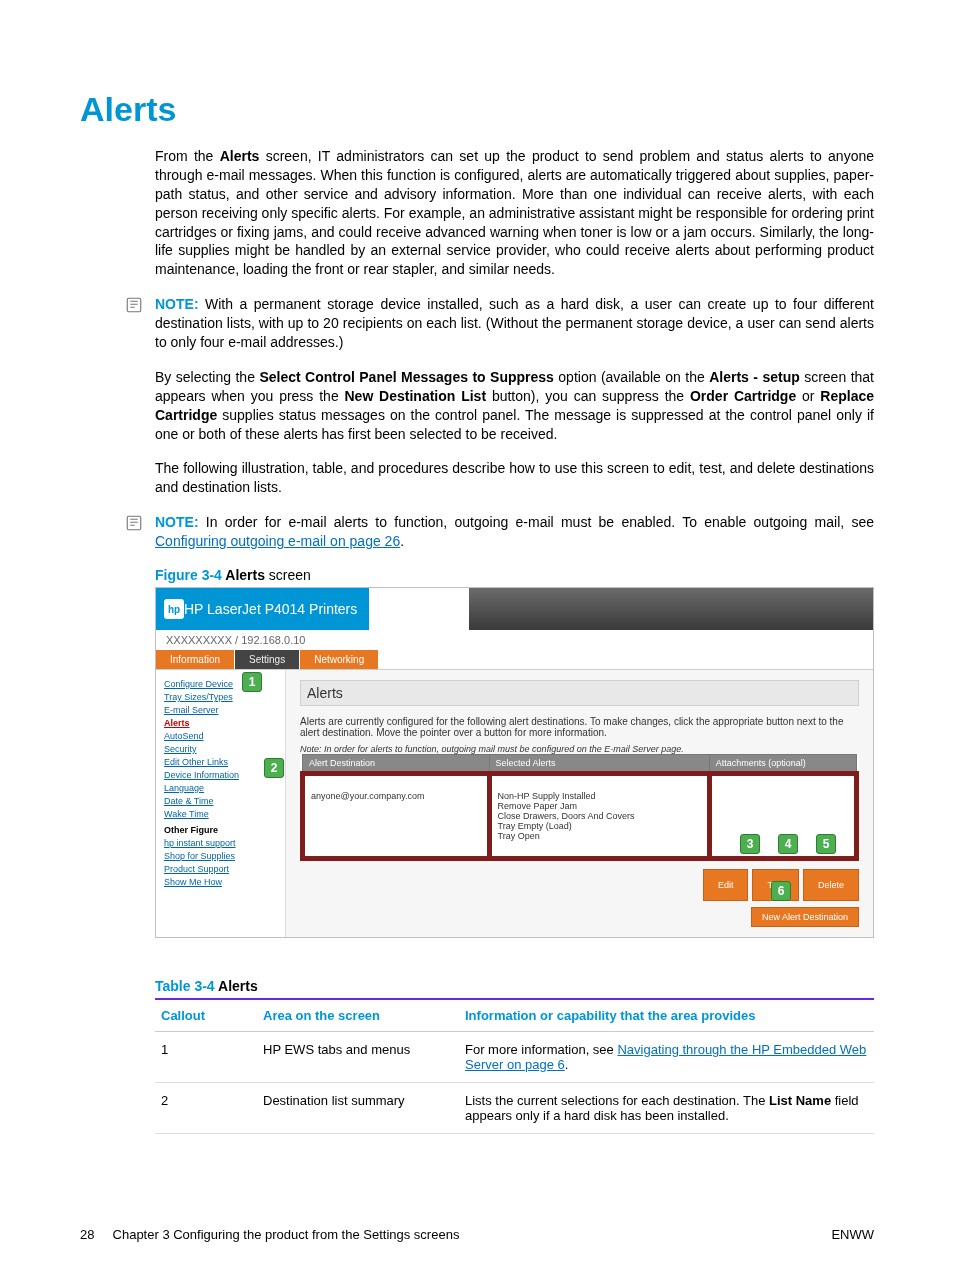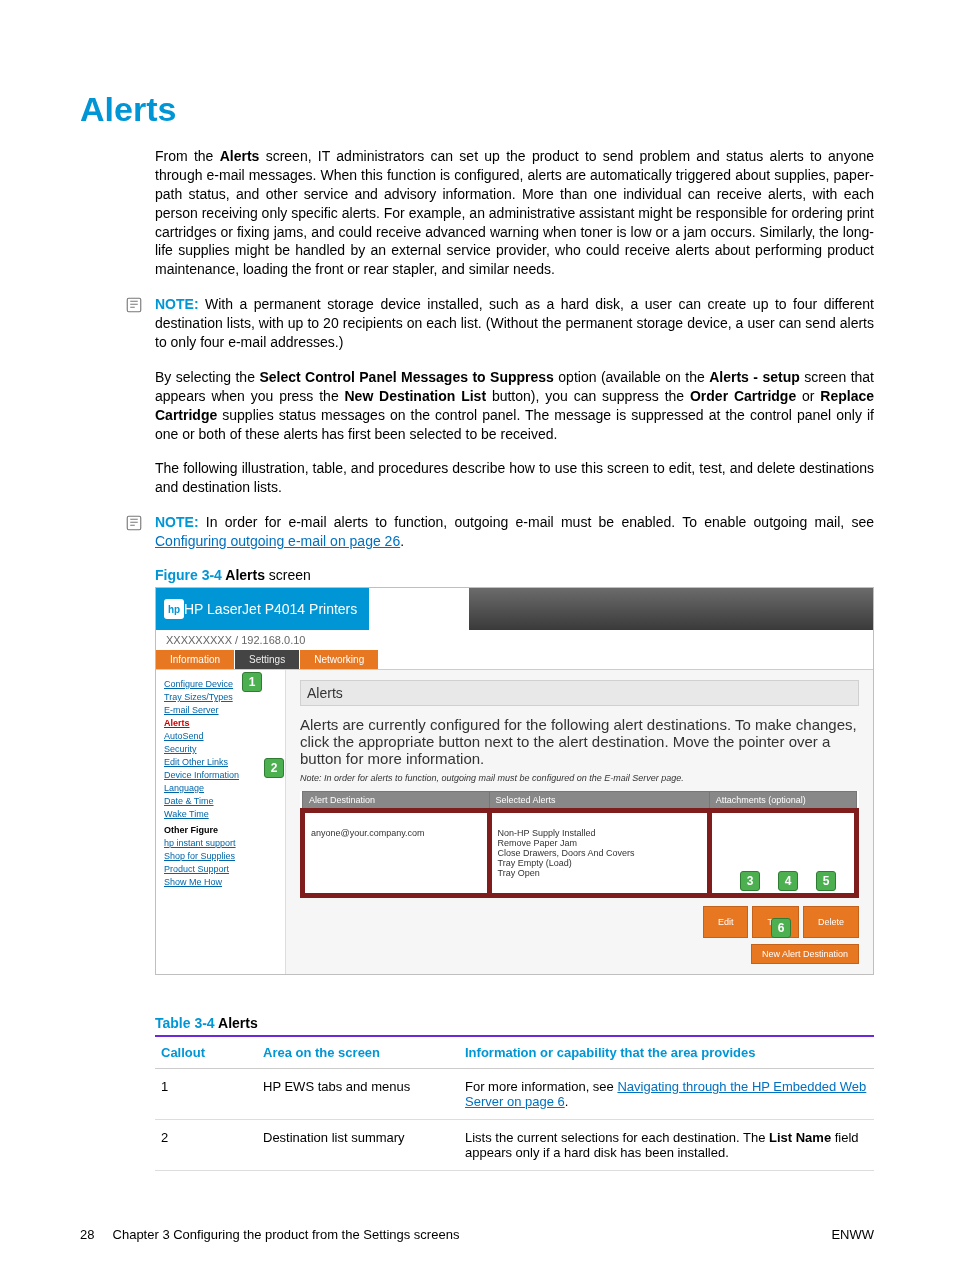--- a/index.html
+++ b/index.html
@@ -134,22 +134,22 @@
   .ews-main {
     flex:1;
     padding:10px 14px;
     position:relative;
     background:#f6f6f6;
   }
   .ews-main h2 {
     font-size:14px; margin:0 0 10px 0; color:#333; font-weight:normal;
     background:#e8e8e8; padding:4px 6px; border:1px solid #d0d0d0;
   }
-  .ews-main .intro { font-size:15px; color:#333; margin-bottom:6px; }
-  .ews-main .note-italic { font-size:9px; color:#333; font-style:italic; margin-bottom:8px;}
+  .ews-main .intro { font-size:10px; color:#333; margin-bottom:6px; }
+  .ews-main .note-italic { font-size:9px; color:#333; font-style:italic; margin-bottom:0;}
   .ews-table {
     width:100%; border-collapse:collapse; background:#fff; font-size:9px;
   }
   .ews-table th { background:#888; color:#fff; text-align:left; padding:3px 6px; font-weight:normal; border:1px solid #777;}
   .ews-table td { padding:15px 6px; vertical-align:top; color:#333; border:5px solid #7f1d1d;}
   .ews-actions { text-align:right; margin-top:8px; font-size:0;}
   .ews-btn {
     display:inline-block; color:#fff; font-size:9px; padding:10px 14px; margin-left:4px;
     background:#e87722; border:1px solid #c4611a;
   }

